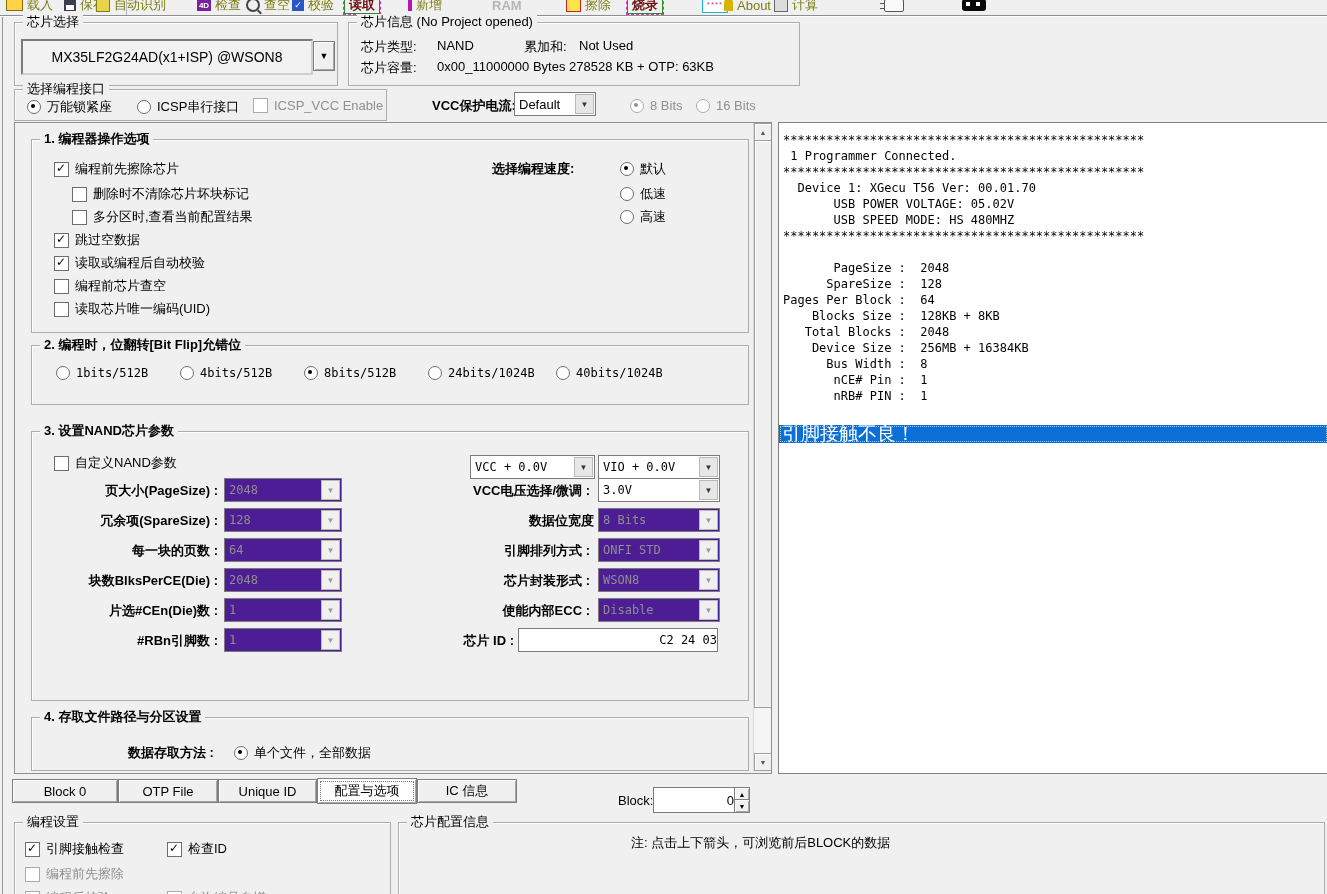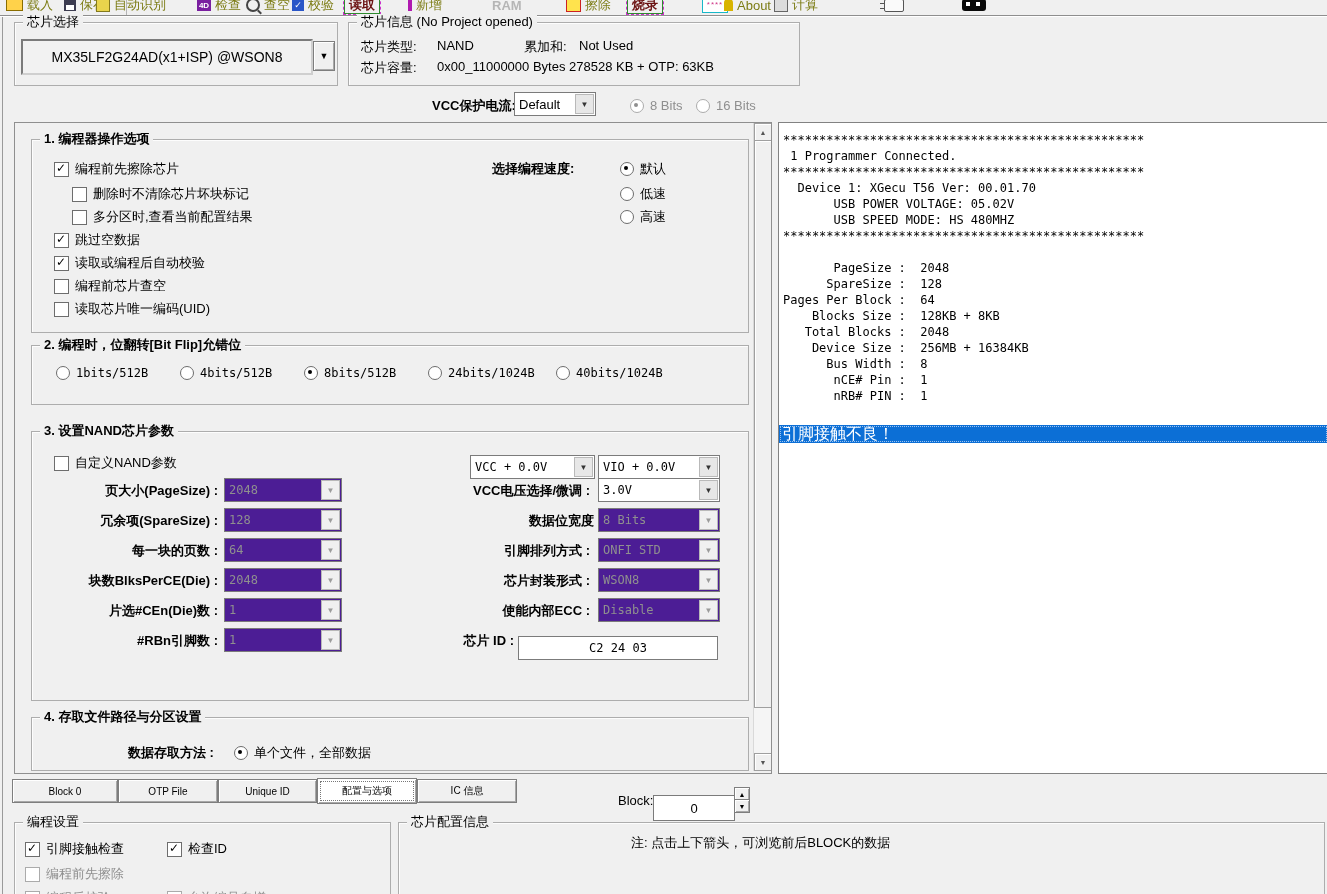--- a/index.html
+++ b/index.html
@@ -66,26 +66,26 @@
   
   .panel{position:absolute;left:14px;top:122px;width:756px;height:650px;border:1px solid #8f8f8f;background:#f0f0f0;overflow:hidden;}
   .vsb{position:absolute;left:738px;top:0;width:17px;height:648px;background:#f5f5f5;border-left:1px solid #d9d9d9;}
   .vsb .sbtn{position:absolute;left:0;width:16px;height:16px;background:#f0f0f0;border:1px solid #9f9f9f;
              box-shadow:inset 1px 1px 0 #fff;font-size:7px;color:#555;display:flex;align-items:center;justify-content:center;}
   .vsb .thumb{position:absolute;left:0;top:17px;width:16px;height:566px;background:#f0f0f0;border:1px solid #9f9f9f;box-shadow:inset 1px 1px 0 #fff;}
   
   .log{position:absolute;left:778px;top:122px;width:549px;height:650px;background:#fff;border:1px solid #828282;overflow:hidden;}
   .log pre{margin:0;padding:9px 4px 0 4px;font-family:"DejaVu Sans Mono","Liberation Mono",monospace;font-size:12px;line-height:16px;white-space:pre;}
   .loghl{position:absolute;left:0;top:302px;width:100%;height:18px;background:#0c6fd6;color:#fff;
-         font-size:16px;line-height:18px;padding-left:3px;box-sizing:border-box;outline:1px dotted #9cc3f0;outline-offset:-2px;}
-  
-  .tabbtn{height:22px;font-size:10px;}
+         font-size:19px;line-height:18px;padding-left:3px;box-sizing:border-box;outline:1px dotted #9cc3f0;outline-offset:-2px;}
+  
+  .tabbtn{height:22px;font-size:13px;}
   .tabbtn.active{background:#fff;outline:1px dotted #777;outline-offset:-4px;}
   
-  .spinbox{position:absolute;background:#fff;border:1px solid #7b7b7b;display:flex;align-items:center;justify-content:center;margin-top:8px;}
+  .spinbox{position:absolute;background:#fff;border:1px solid #7b7b7b;display:flex;align-items:center;justify-content:flex-end;}
   .mono{font-family:"DejaVu Sans Mono","Liberation Mono",monospace;}
 </style>
 </head>
 <body>
 
 <div id="app">
   <div class="frameL"></div>
 
   <div class="toolbar">
     <div class="tb" style="left:6px">
@@ -168,20 +168,35 @@
   <div class="gb" style="left:348px;top:22px;width:450px;height:62px">
     <span class="t">芯片信息 (No Project opened)</span>
     <div class="abs" style="left:12px;top:15px">芯片类型:</div>
     <div class="abs" style="left:88px;top:15px">NAND</div>
     <div class="abs" style="left:175px;top:15px">累加和:</div>
     <div class="abs" style="left:230px;top:15px">Not Used</div>
     <div class="abs" style="left:12px;top:36px">芯片容量:</div>
     <div class="abs" style="left:88px;top:36px">0x00_11000000 Bytes 278528 KB  + OTP: 63KB</div>
   </div>
 
+  <div class="gb" style="left:14px;top:89px;width:371px;height:30px">
+    <span class="t">选择编程接口</span>
+    <div class="row" style="left:12px;top:8px">
+      <span class="rb on"></span>
+      <span>万能锁紧座</span>
+    </div>
+    <div class="row" style="left:122px;top:8px">
+      <span class="rb"></span>
+      <span>ICSP串行接口</span>
+    </div>
+    <div class="row graytxt" style="left:238px;top:8px">
+      <span class="cb dis"></span>
+      <span>ICSP_VCC Enable</span>
+    </div>
+  </div>
   <div class="abs boldtxt" style="left:432px;top:97px">VCC保护电流:</div>
   <div class="combo" style="left:514px;top:92px;width:80px">
     <span class="cval" style="font-family:'Liberation Sans',sans-serif;font-size:13px">Default</span>
     <span class="cbtn">▼</span>
   </div>
   <div class="row graytxt" style="left:630px;top:98px">
     <span class="rb dis on"></span>
     <span>8 Bits</span>
   </div>
   <div class="row graytxt" style="left:696px;top:98px">

